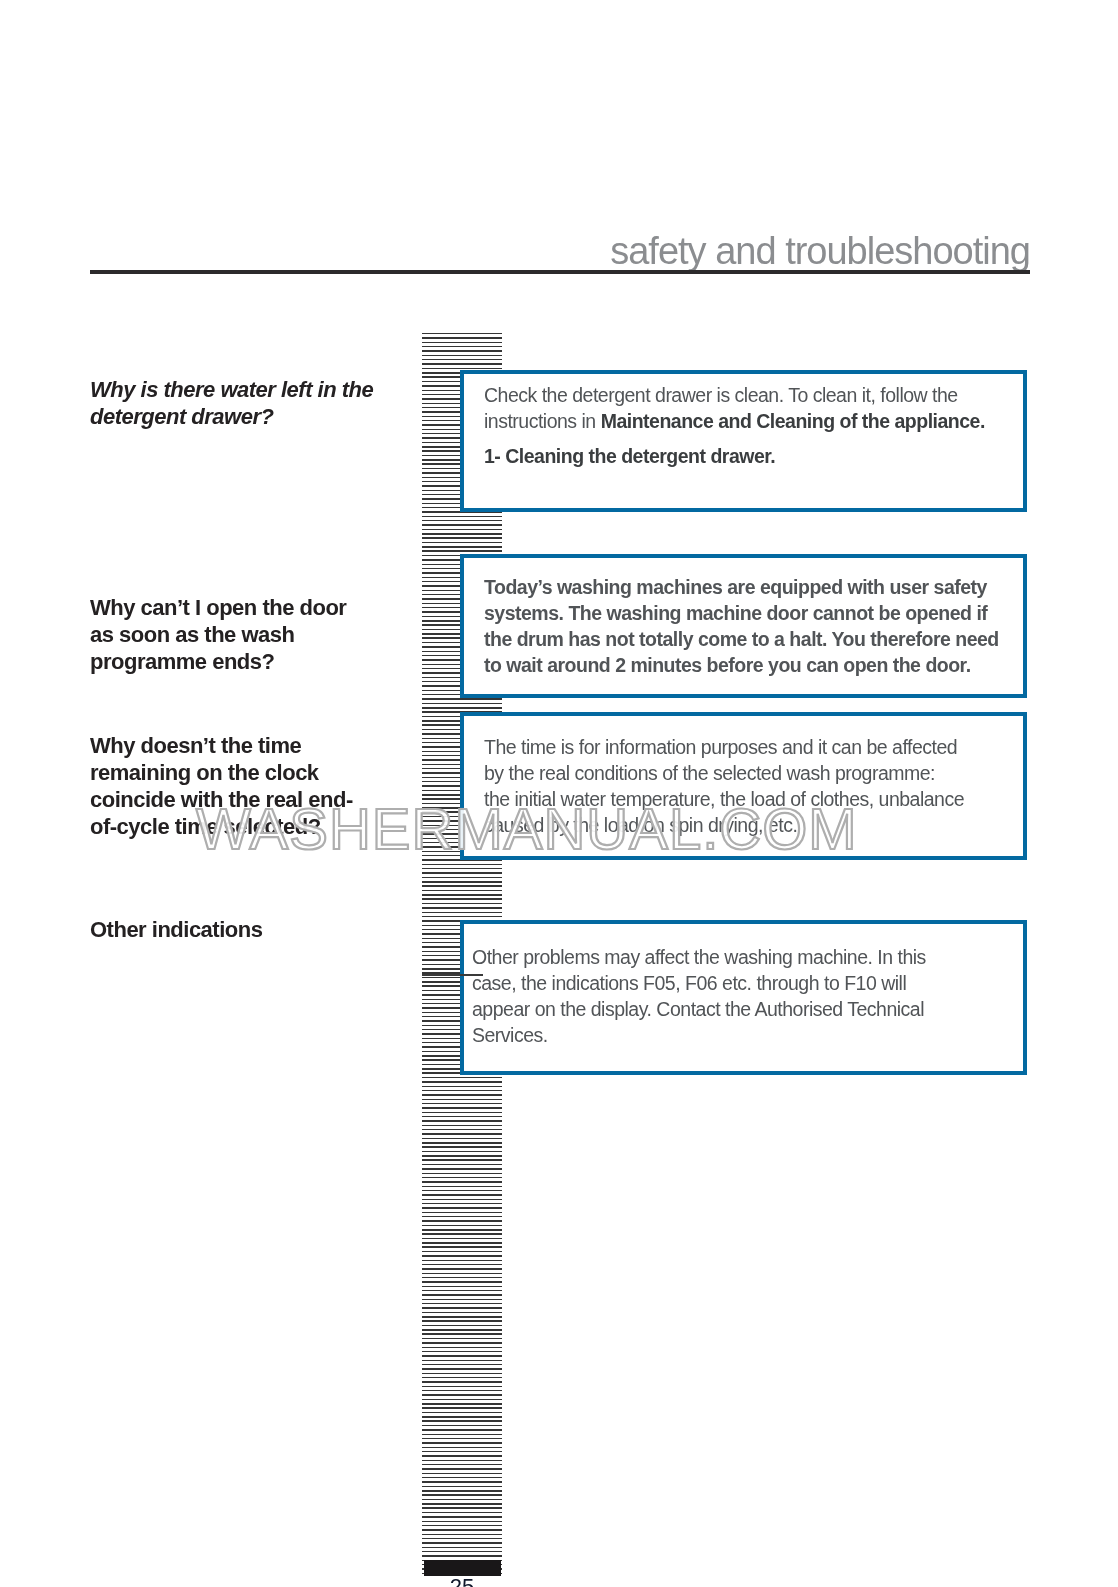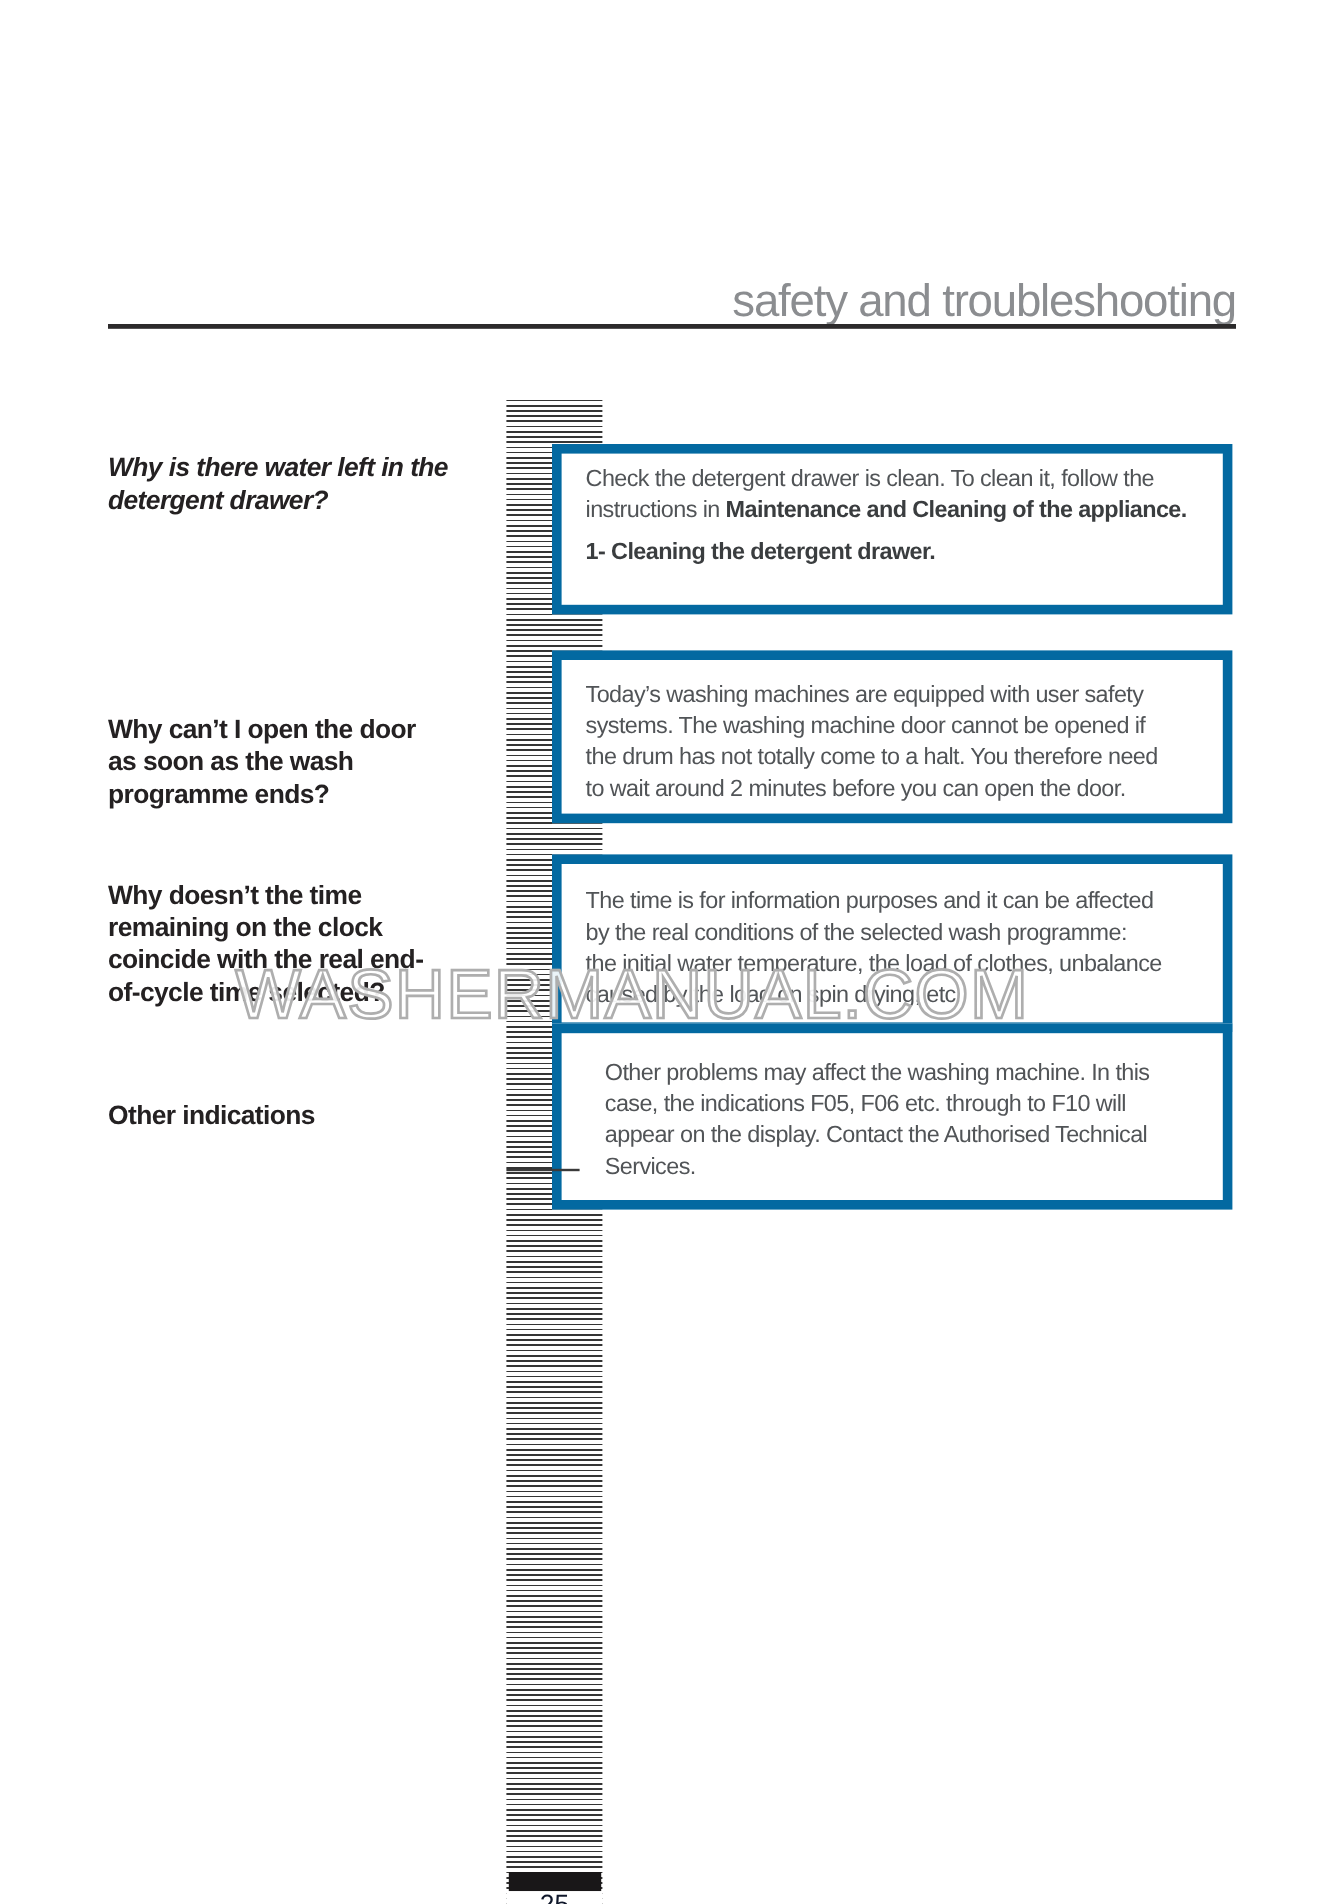--- a/index.html
+++ b/index.html
@@ -46,26 +46,26 @@
   }
   #q1 { top:328px;font-style:italic; }
   #q2 { top:546px; }
   #q3 { top:684px; }
   #q4 { top:868px; }
 
   
   .answer-box {
     position:absolute; left:460px; width:567px; z-index:2;
     box-sizing:border-box; background:#ffffff;
-    border:8px solid #0369a1;
+    border:4px solid #0369a1;
   }
   #box1 { top:322px; height:142px; padding:8px 8px 0 20px; }
-  #box2 { top:494px; height:144px; padding:16px 8px 0 20px; }
+  #box2 { top:506px; height:144px; padding:16px 8px 0 20px;font-weight:bold; }
   #box3 { top:664px; height:148px; padding:18px 8px 0 20px; }
-  #box4 { top:805px; height:155px; padding:20px 8px 0 36px; }
+  #box4 { top:872px; height:155px; padding:20px 8px 0 8px; }
 
   .answer-text {
     margin:0;
     font-size:19.5px; line-height:26px; letter-spacing:-0.5px;
     color:#515457; white-space:pre-line;
   }
   .answer-text .bold { font-weight:bold; color:#3a3d3f; }
   .answer-para2 { margin-top:9px; }
 
   

